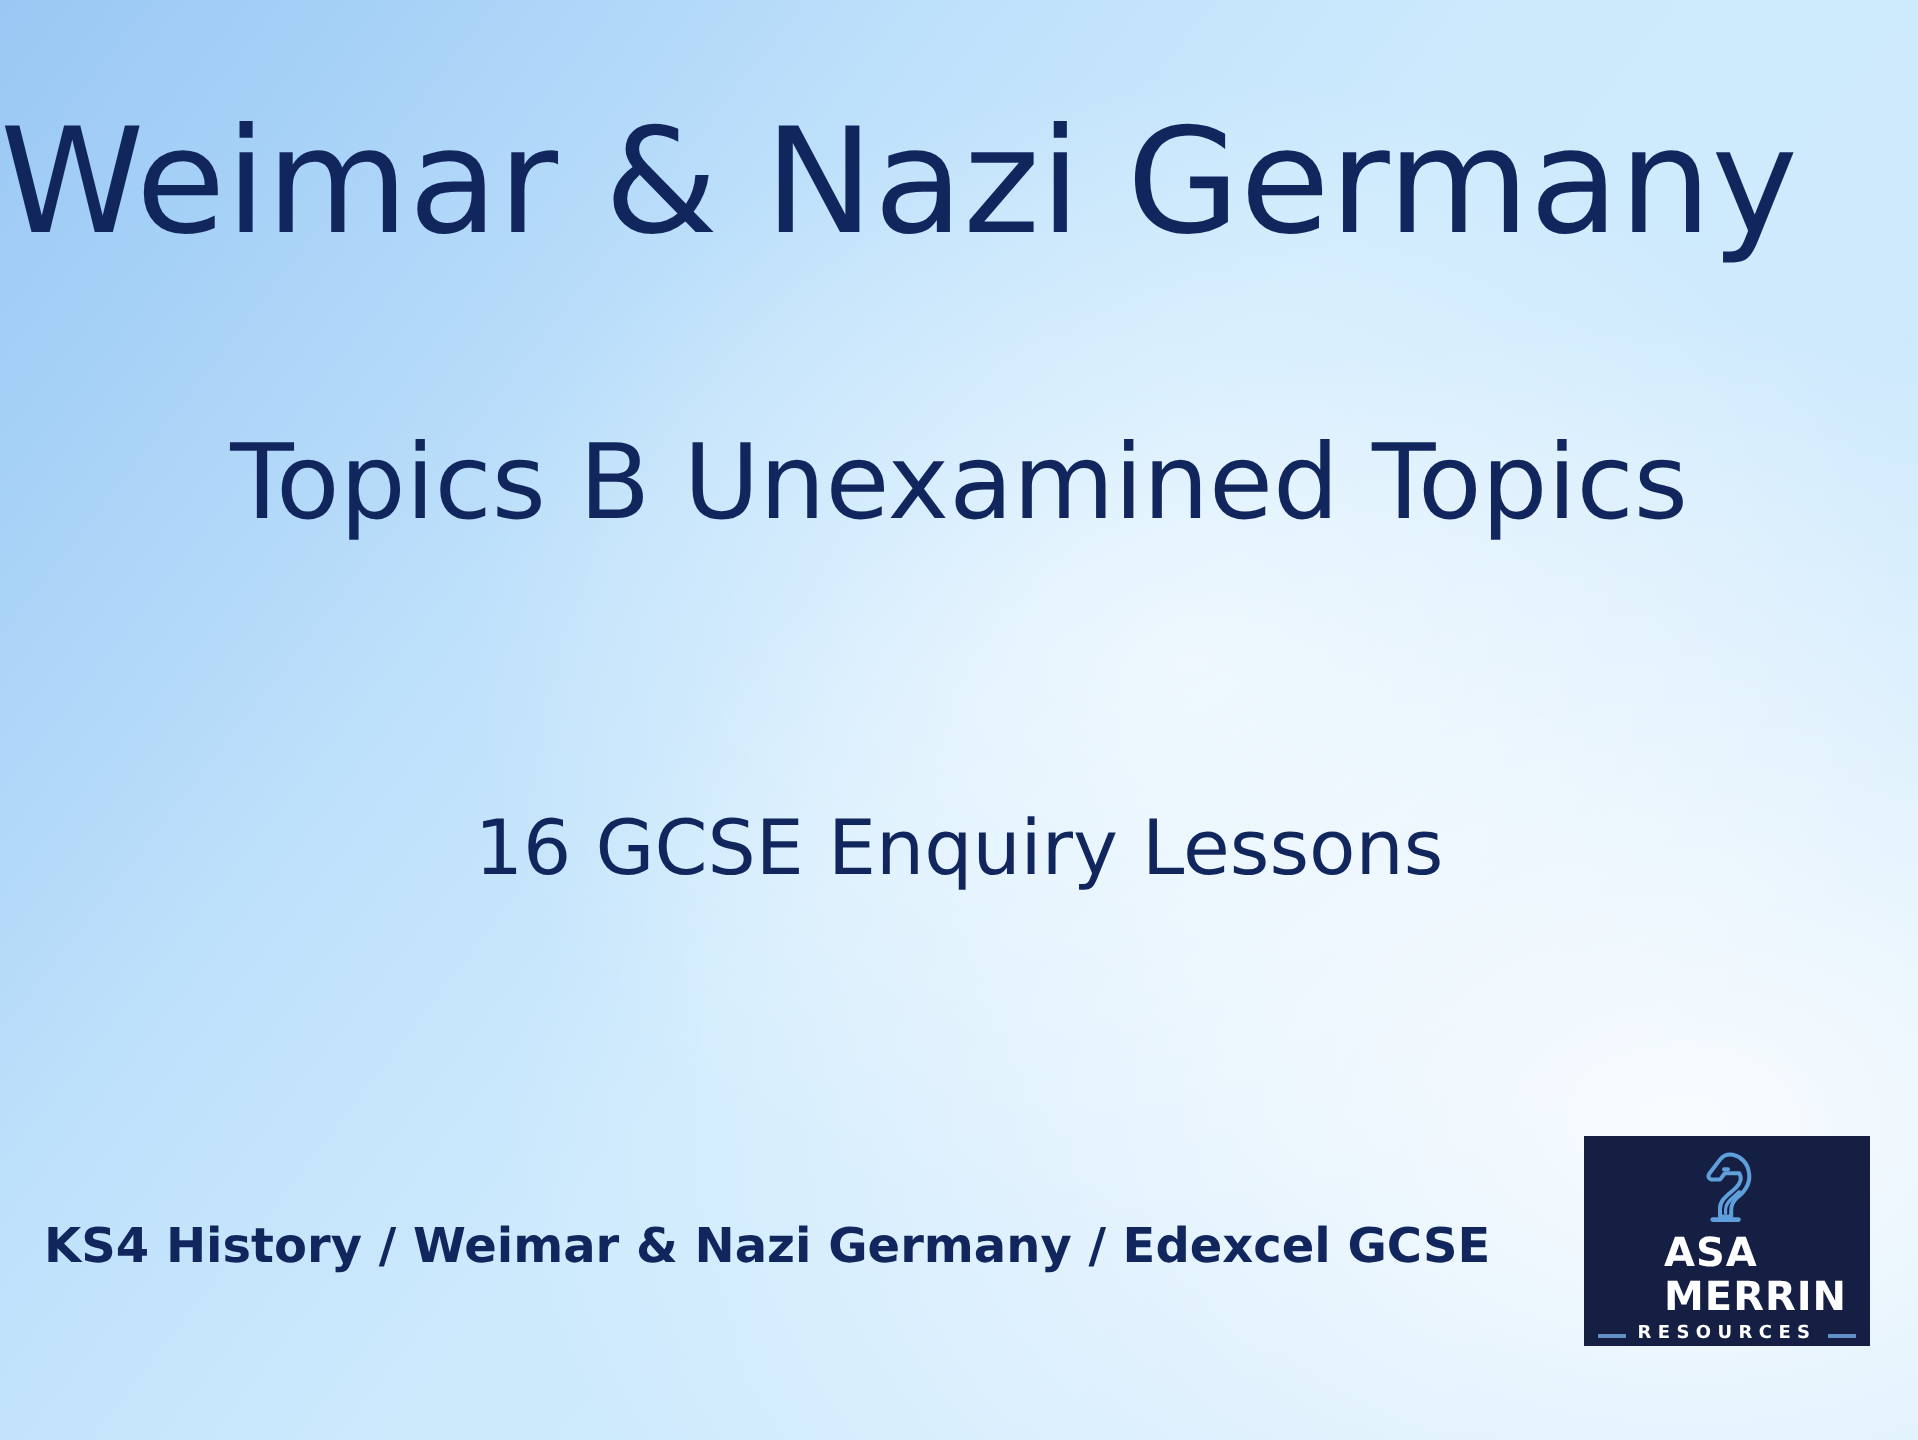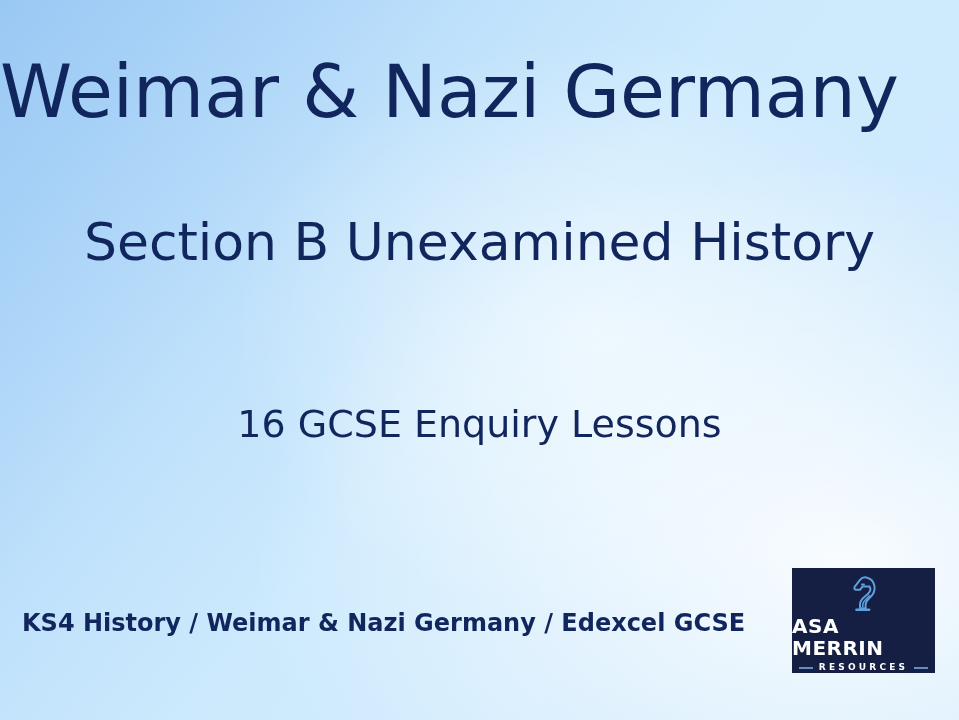--- a/index.html
+++ b/index.html
@@ -107,20 +107,21 @@
     height: 48px;
     display: block;
   }
   #logo-name {
     margin-top: 2px;
     color: #ffffff;
     font-size: 20px;
     font-weight: bold;
     letter-spacing: 0.5px;
     line-height: 22px;
+    padding-left: 40px;
   }
   #logo-sub-row {
     margin-top: 3px;
     display: flex;
     align-items: center;
     justify-content: flex-end;
     width: 128px;
   }
   .rule {
     flex: 1 1 auto;
@@ -138,21 +139,21 @@
 </style>
 </head>
 <body>
 
 <div id="slide">
 
   <div id="sheen"></div>
 
   <div class="line" id="title">Weimar &amp; Nazi Germany</div>
 
-  <div class="line" id="subtitle">Section B Unexamined History</div>
+  <div class="line" id="subtitle">Topics B Unexamined Topics</div>
 
   <div class="line" id="tagline">16 GCSE Enquiry Lessons</div>
 
   <div class="line" id="footer">KS4 History / Weimar &amp; Nazi Germany / Edexcel GCSE</div>
 
   <div id="logo">
 
     <svg id="logo-mark" viewBox="0 0 100 100" fill="none" stroke="#5f9fdc" stroke-width="5" stroke-linecap="round" stroke-linejoin="round">
 
       <path d="M40 88 L40 78 C40 66 52 60 60 52 C66 46 68 40 64 34

